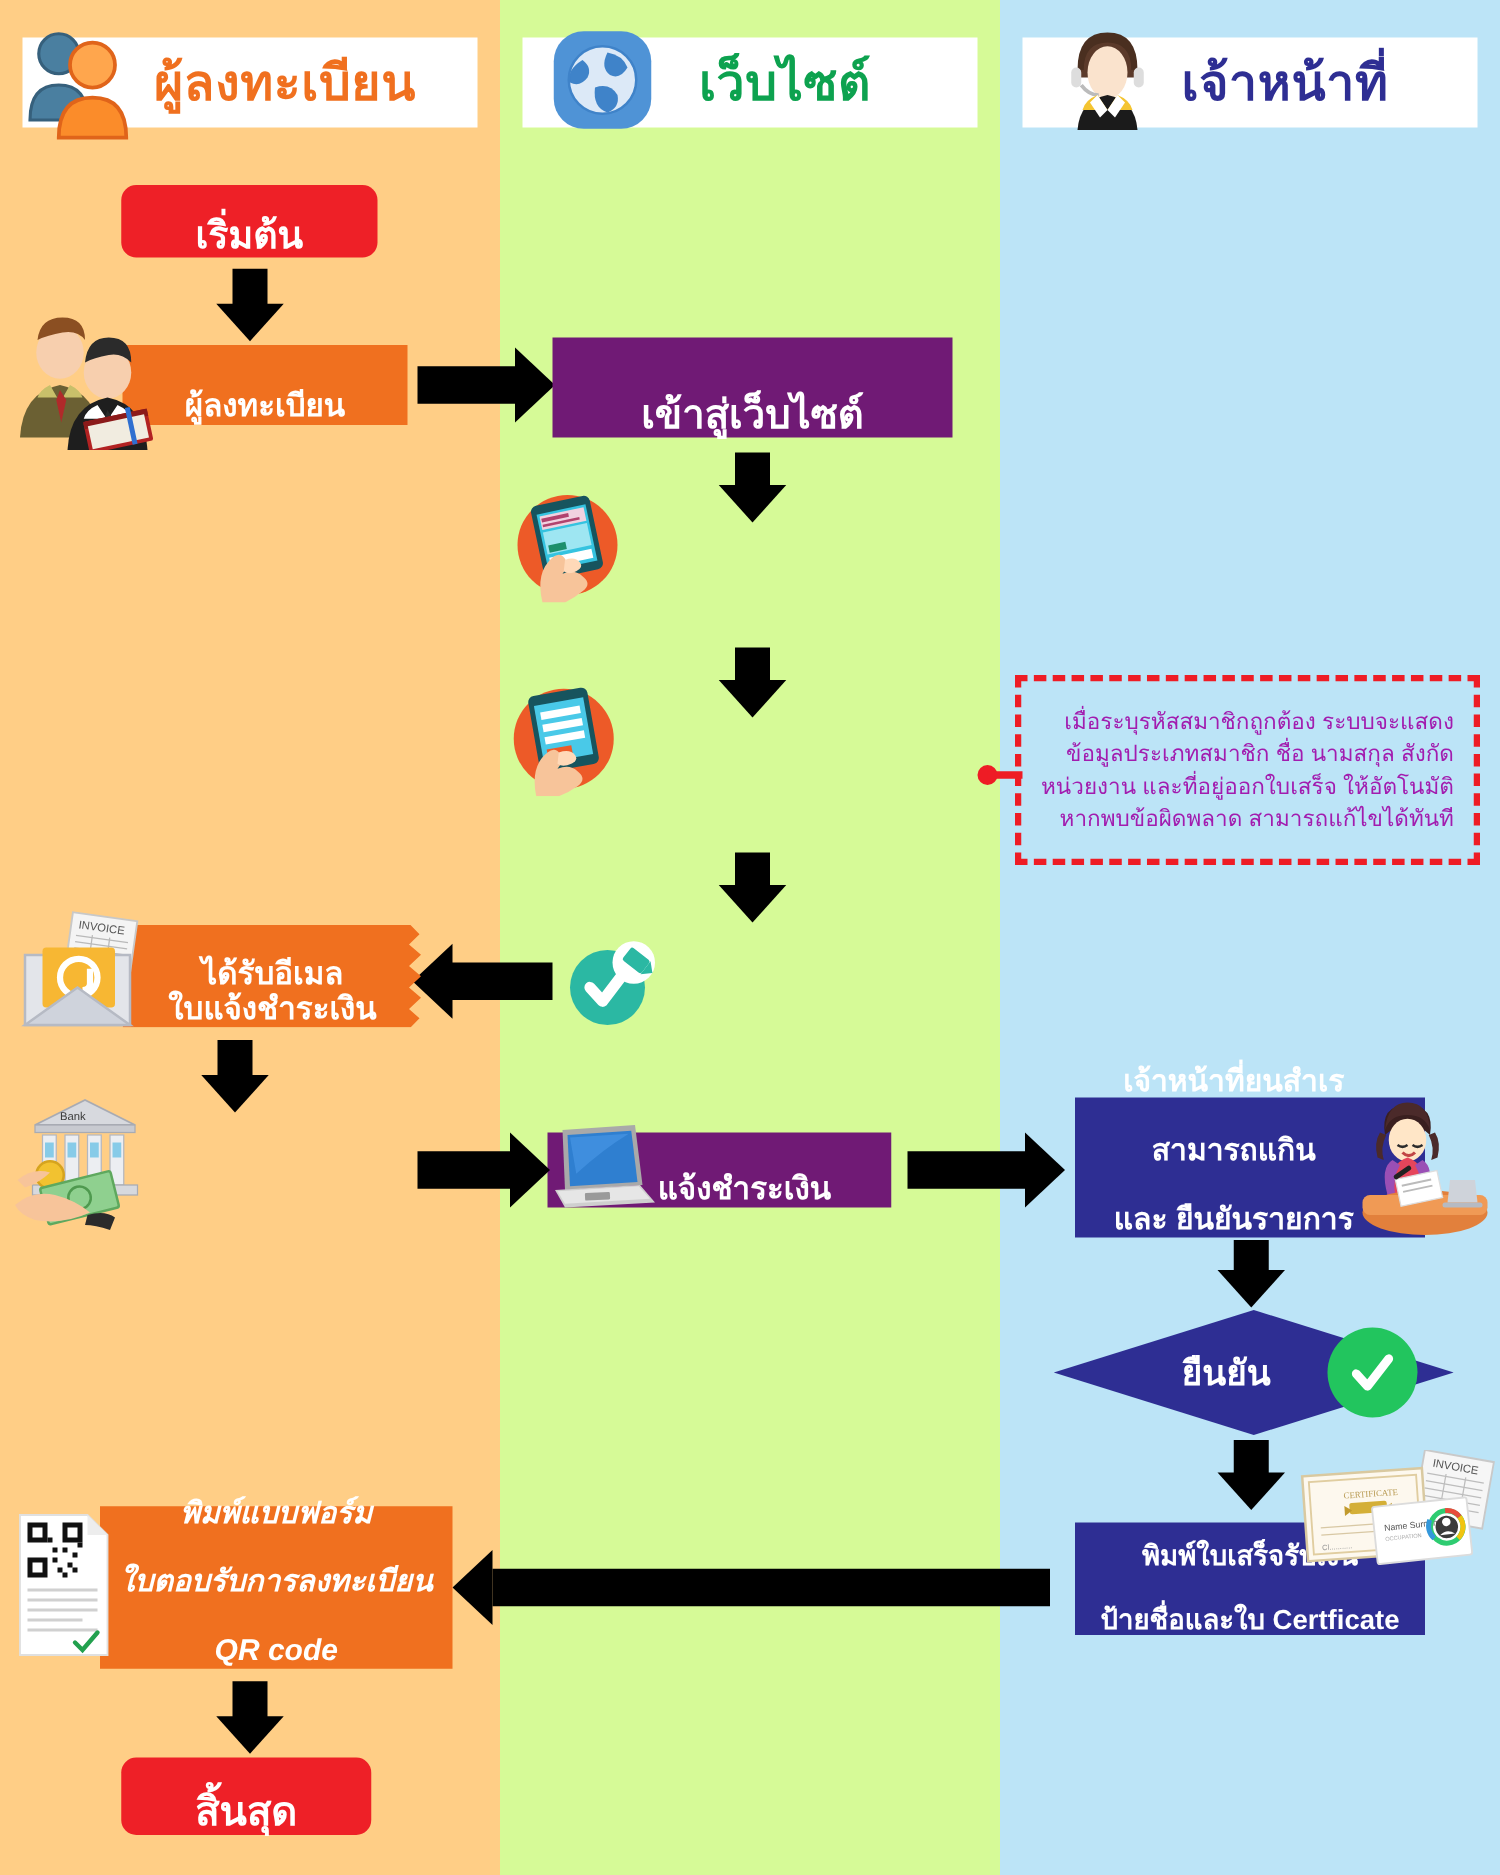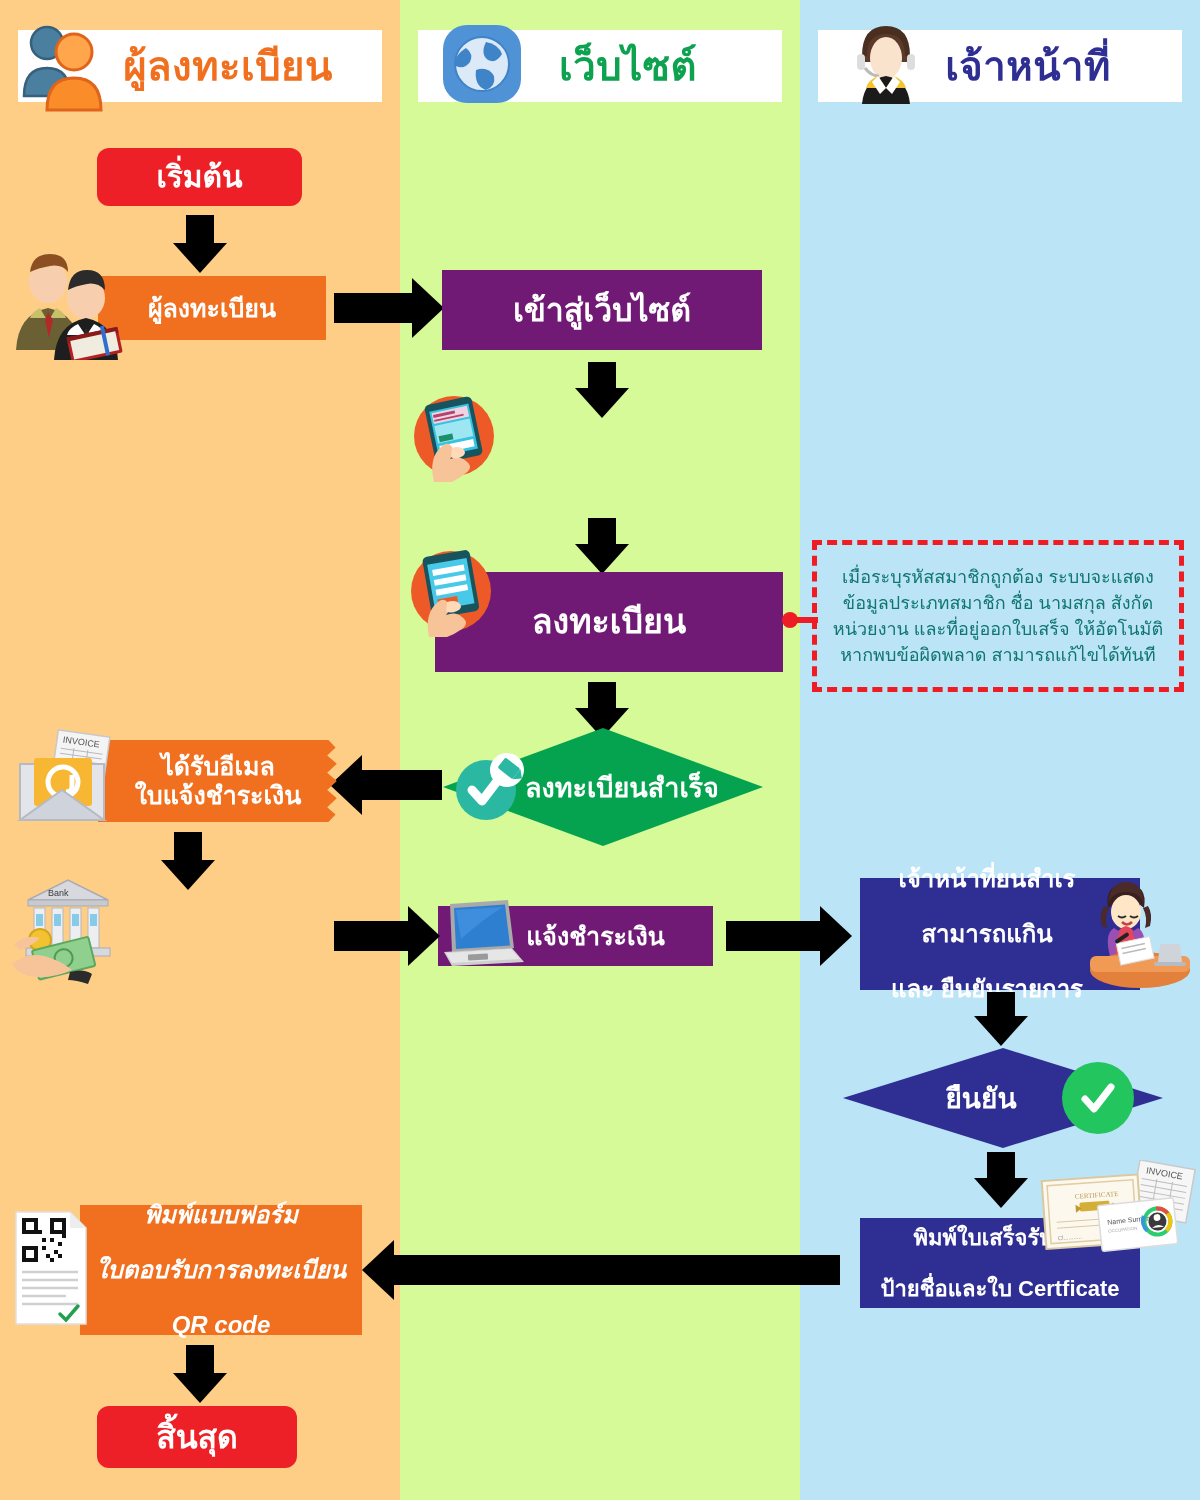--- a/index.html
+++ b/index.html
@@ -24,21 +24,21 @@
   .lane-header .hdr-icon{
     position:absolute;display:flex;align-items:center;justify-content:center;
   }
   .lane-header .hdr-label{
     width:100%;text-align:center;font-weight:bold;letter-spacing:.5px;
     padding-left:56px;box-sizing:border-box;
   }
 
   
   .box{
-    position:absolute;display:flex;align-items:center;justify-content:center;
+    position:absolute;display:flex;align-items:flex-end;justify-content:center;
     text-align:center;color:#ffffff;font-weight:bold;line-height:1.15;
     box-sizing:border-box;
   }
   .box span{display:block;width:100%;}
   .rounded{border-radius:12px;}
   .green{background:#701a75;}
   .orange{background:#F0701F;}
   .navy{background:#2E2E93;}
   .red{background:#EE2027;}
 
@@ -65,22 +65,22 @@
   .a-down .stem{position:absolute;background:#000;}
   .a-down .head{position:absolute;width:0;height:0;border-left:27px solid transparent;border-right:27px solid transparent;border-top:30px solid #000;}
   .a-right .stem{position:absolute;background:#000;}
   .a-right .head{position:absolute;width:0;height:0;border-top:30px solid transparent;border-bottom:30px solid transparent;border-left:32px solid #000;}
   .a-left .stem{position:absolute;background:#000;}
   .a-left .head{position:absolute;width:0;height:0;border-top:30px solid transparent;border-bottom:30px solid transparent;border-right:32px solid #000;}
 
   
   .note{
     position:absolute;border:5px dashed #EE1C25;background:transparent;
-    display:flex;align-items:center;justify-content:center;text-align:center;
-    color:#0f766e;line-height:1.45;box-sizing:border-box;padding:8px 14px;
+    display:flex;align-items:center;justify-content:center;text-align:right;
+    color:#a21caf;line-height:1.45;box-sizing:border-box;padding:8px 14px;
   }
   .note-connector{position:absolute;height:6px;background:#EE1C25;}
   .note-dot{position:absolute;width:16px;height:16px;border-radius:50%;background:#EE1C25;}
 
   
   .icon{position:absolute;}
 
   .check-circle{border-radius:50%;display:flex;align-items:center;justify-content:center;}
 </style>
 </head>
@@ -208,23 +208,20 @@
       <path d="M26 92 q-6 -24 8 -36 q6 -5 10 1 q4 5 -2 12 q10 -4 16 2 q8 6 0 12 q-6 5 -14 9z" fill="#f7c49a"></path>
       <path d="M44 58 q8 -3 12 2 q3 4 -3 7 q-6 3 -10 0z" fill="#ffd9b8"></path>
     </svg>
   </span>
 
   <div class="arrow a-down" style="left:573px;top:518px;width:58px;height:58px;">
     <div class="stem" style="left:15px;top:0;width:28px;height:30px;"></div>
     <div class="head" style="left:2px;top:26px;"></div>
   </div>
 
-  <div class="box green" style="left:435px;top:572px;width:348px;height:100px;font-size:34px;">
-    <span>ลงทะเบียน</span>
-  </div>
   <span class="icon" style="left:405px;top:545px;width:92px;height:92px;">
     <svg width="92" height="92" viewBox="0 0 92 92">
       <circle cx="46" cy="46" r="40" fill="#ED5A28"></circle>
       <g transform="rotate(-10 46 40)">
         <rect x="22" y="8" width="48" height="62" rx="5" fill="#17545e"></rect>
         <rect x="26" y="16" width="40" height="46" fill="#49c9e8"></rect>
         <rect x="30" y="22" width="32" height="6" fill="#ffffff"></rect>
         <rect x="30" y="32" width="32" height="6" fill="#ffffff"></rect>
         <rect x="30" y="42" width="32" height="6" fill="#ffffff"></rect>
         <rect x="30" y="52" width="20" height="7" fill="#ED5A28"></rect>
@@ -235,23 +232,20 @@
   </span>
 
   <div class="note-dot" style="left:782px;top:612px;"></div>
   <div class="note-connector" style="left:790px;top:617px;width:28px;"></div>
 
   <div class="arrow a-down" style="left:573px;top:682px;width:58px;height:58px;">
     <div class="stem" style="left:15px;top:0;width:28px;height:30px;"></div>
     <div class="head" style="left:2px;top:26px;"></div>
   </div>
 
-  <div class="diamond green" style="left:443px;top:728px;width:320px;height:118px;font-size:27px;">
-    <span style="padding-left:38px;">ลงทะเบียนสำเร็จ</span>
-  </div>
   <span class="icon" style="left:452px;top:752px;width:78px;height:72px;">
     <svg width="78" height="72" viewBox="0 0 78 72">
       <circle cx="34" cy="38" r="30" fill="#2BB8A3"></circle>
       <path d="M20 38 l10 11 l19 -25" stroke="#ffffff" stroke-width="9" fill="none" stroke-linecap="round" stroke-linejoin="round"></path>
       <circle cx="55" cy="18" r="17" fill="#ffffff"></circle>
       <g transform="rotate(38 55 18)">
         <rect x="46" y="9" width="19" height="13" rx="2" fill="#2BB8A3"></rect>
         <path d="M65 9 l7 6.5 l-7 6.5z" fill="#2BB8A3"></path>
       </g>
     </svg>

